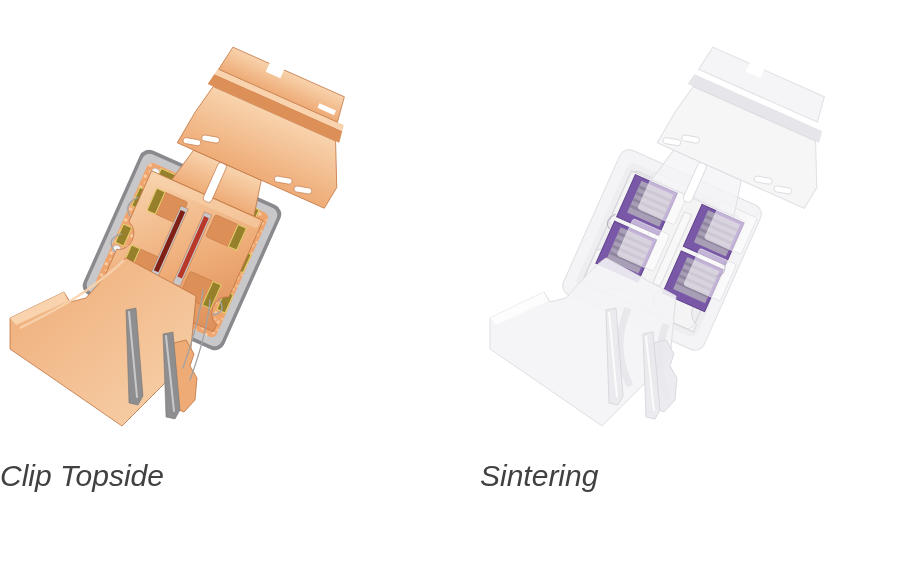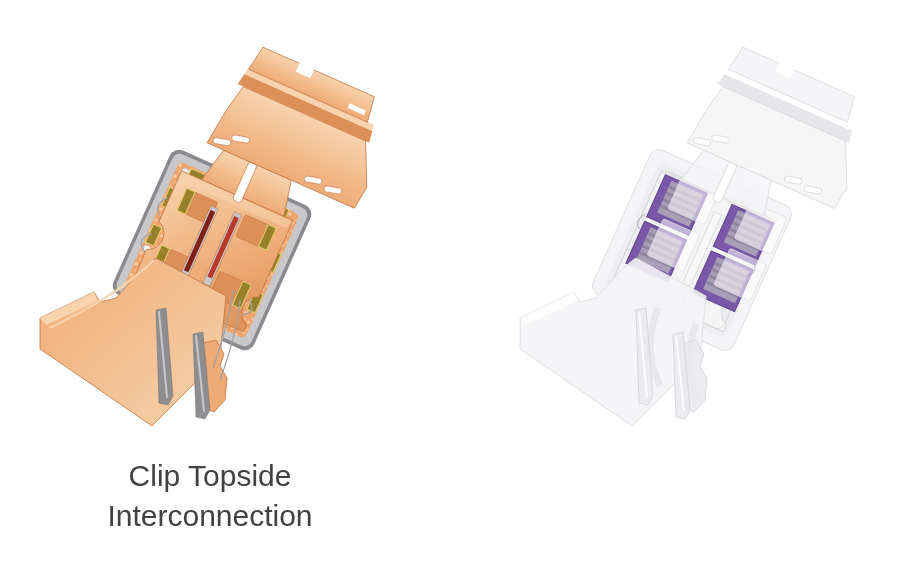--- a/index.html
+++ b/index.html
@@ -1,21 +1,21 @@
 <!DOCTYPE html>
 <html style="--caption-text: #414141; --copper-light: #f8d3ad; --copper-mid: #eeab76; --copper-deep: #dd8f58; --copper-edge: #bf7240; --copper-texture: #efa46d; --copper-texture-dot: #f9cfa6; --substrate-light: #c8c8ca; --substrate-dark: #8a8a8e; --die-gold: #96802c; --die-gold-edge: #e6d06e; --gate-red: #b8382a; --gate-red-dark: #801f15; --wire-gray: #a2a2a4; --pin-gray: #8e8e90; --pin-light: #c9c9cb; --pin-dark: #6f6f71; --screw-white: #f5f5f5; --ghost-fill: #f4f4f6; --ghost-mid: #e9e9ed; --ghost-deep: #d2d2d8; --ghost-edge: #dfdfe4; --die-purple: #7a58a8; --die-purple-dark: #61428c; --die-purple-face: #a89eb6; --die-purple-stripe: #90859f;"><head>
 <meta charset="utf-8">
 <style>
   html,body{margin:0;padding:0;}
   body{
     width:900px;height:570px;overflow:hidden;background:#ffffff;
     font-family:"Liberation Sans","DejaVu Sans",sans-serif;
   }
   .row{display:flex;width:900px;height:570px;}
-  figure.fig{margin:0;width:420px;display:flex;flex-direction:column;align-items:center;padding-top:8px;}
+  figure.fig{margin:0;width:420px;display:flex;flex-direction:column;align-items:flex-start;padding-top:8px;font-style:italic;}
   figure.fig + figure.fig{margin-left:60px;}
   .art{width:360px;height:430px;}
   .art svg{display:block;}
   figcaption{
     margin-top:18px;text-align:center;
     font-size:30px;line-height:40px;font-weight:400;
     color:var(--caption-text,#414141);
   }
   figcaption span{display:block;}
 
@@ -151,21 +151,20 @@
           <path class="pinHl" d="M 166,328 L 174,403"></path>
         </g>
         <g>
           <path class="wire" d="M 203,282 C 200,310 190,340 183,360"></path>
           <path class="wire" d="M 210,292 C 208,318 198,350 190,372"></path>
         </g>
       </svg>
     </div>
     <figcaption>
       <span>Clip Topside</span>
-      <span>Interconnection</span>
     </figcaption>
   </figure>
 
   <figure class="fig">
     <div class="art">
       <svg width="360" height="430" viewBox="0 0 360 430">
 
         <g transform="translate(182,242) rotate(24)">
 
           <g>
@@ -252,16 +251,17 @@
           <path class="ghPin" d="M 126,302 L 136,300 L 143,388 L 138,397 L 129,395 Z"></path>
           <path d="M 129,304 L 137,389" fill="none" stroke="#ffffff" stroke-width="2" opacity=".8"></path>
         </g>
         <g>
           <path class="ghPin" d="M 163,326 L 173,324 L 180,402 L 175,411 L 166,409 Z"></path>
           <path d="M 166,328 L 174,403" fill="none" stroke="#ffffff" stroke-width="2" opacity=".8"></path>
         </g>
       </svg>
     </div>
     <figcaption>
+      <span>Sintering</span>
     </figcaption>
   </figure>
 
 </div>
 
 </body></html>

